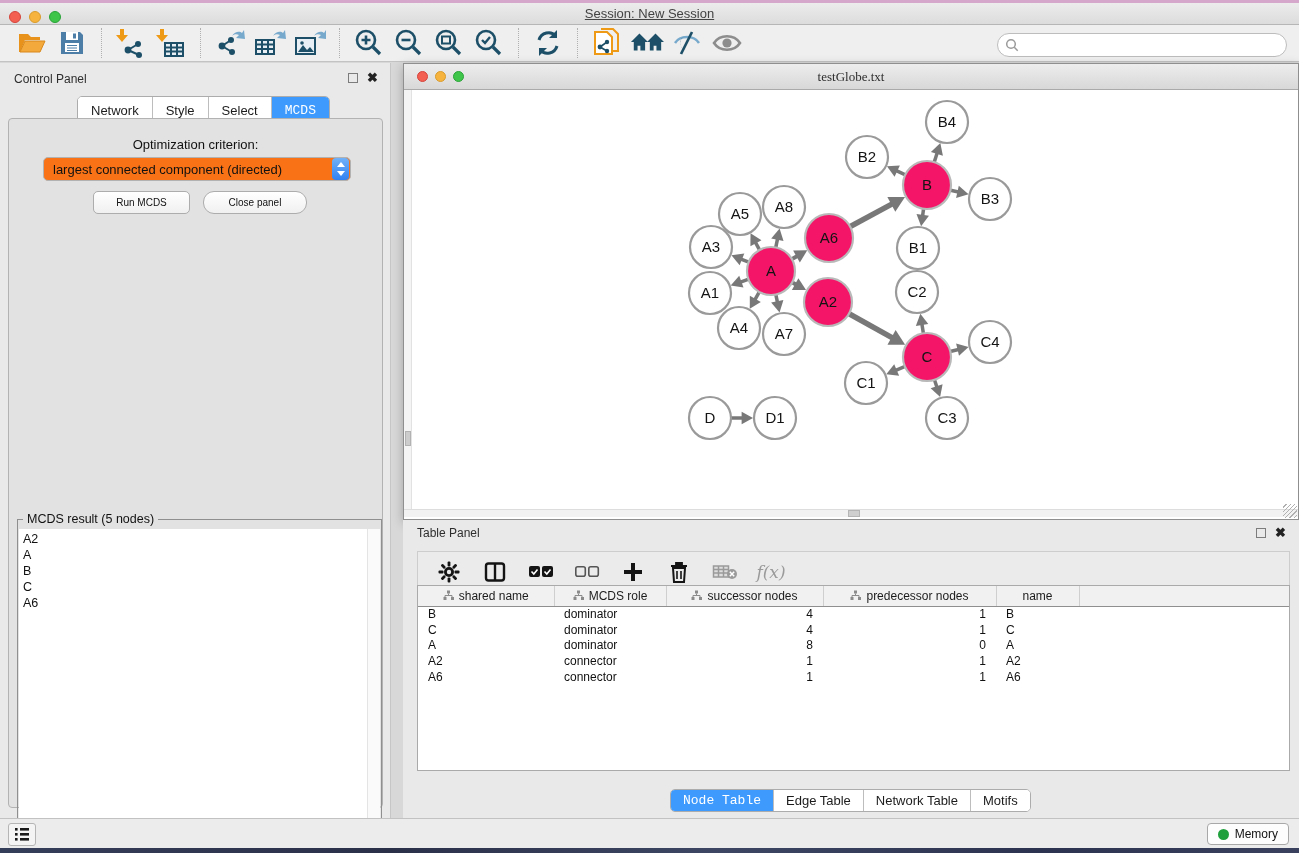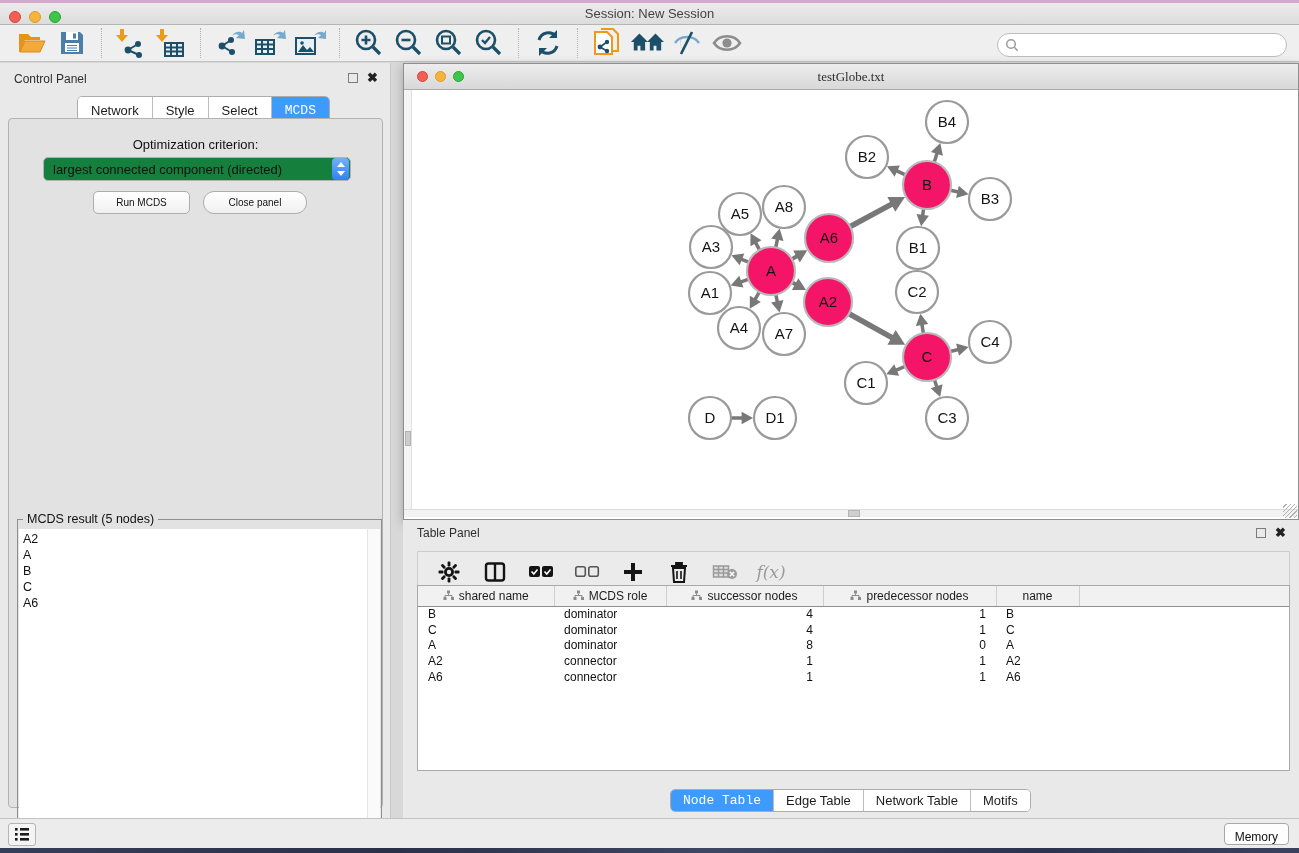--- a/index.html
+++ b/index.html
@@ -10,21 +10,21 @@
   
   #desktop-top { left:0; top:0; width:1299px; height:3px; background:#d5a8cb; }
   #titlebar { left:0; top:3px; width:1299px; height:22px;
     background:linear-gradient(#ececec,#dcdcdc); border-bottom:1px solid #b6b6b6;
     display:flex; align-items:center; }
   .tl { width:12px; height:12px; border-radius:50%; display:inline-block; }
   .tl.red{ background:#f35f51; border:1px solid #d5443c;}
   .tl.yel{ background:#f6b43e; border:1px solid #d99b2b;}
   .tl.grn{ background:#3ec54a; border:1px solid #2aa338;}
   #titlebar .lights { position:absolute; left:9px; top:8px; display:flex; gap:8px; }
-  #titlebar .title { width:100%; text-align:center; font-size:13px; color:#434343; }
+  #titlebar .title { width:100%; text-align:center; font-size:13px; color:#434343;text-decoration:underline; }
 
   
   #toolbar { left:0; top:25px; width:1299px; height:37px; background:#efefef;
     border-bottom:1px solid #c3c3c3; display:flex; align-items:center; padding-left:12px; }
   .tb-btn { width:34px; height:32px; display:flex; align-items:center; justify-content:center; margin:0 3px; }
   .tb-sep { width:1px; height:30px; border-left:1px dotted #b0b0b0; margin:0 9px; }
   #search-box { position:absolute; right:12px; top:33px; width:290px; height:24px;
     background:#fff; border:1px solid #bdbdbd; border-radius:12px; display:flex; align-items:center; padding-left:7px; }
   #search-box input { border:none; outline:none; width:250px; font-size:12px; background:transparent; }
 
@@ -40,21 +40,21 @@
   .seg-group { display:flex; border:1px solid #acacac; border-radius:5px; overflow:hidden; background:#fff; }
   .seg-tab { font-size:13px; color:#1c1c1c; background:#fff; padding:6px 13px; border-right:1px solid #bdbdbd;
     display:flex; align-items:center; justify-content:center; cursor:default; }
   .seg-tab:last-child { border-right:none; }
   .seg-tab.active { background:#3e9bfd; color:#fff;font-family:Liberation Mono, monospace; }
   #cp-tabs { position:absolute; left:77px; top:33px; }
 
   #cp-content { position:absolute; left:8px; top:55px; width:375px; height:690px;
     background:#e2e2e2; border:1px solid #b2b2b2; border-radius:4px; }
   #opt-label { position:absolute; left:0; top:18px; width:100%; text-align:center; font-size:13px; color:#111; }
-  #criterion-select { position:absolute; left:34px; top:38px; width:308px; height:24px; background:#15803d;
+  #criterion-select { position:absolute; left:34px; top:38px; width:308px; height:24px; background:#f97316;
     border:1px solid #b2b2b2; border-radius:5px; display:flex; align-items:center; }
   #criterion-select .val { font-size:13px; color:#111; padding-left:9px; flex:1; white-space:nowrap; }
   #criterion-select .stepper { width:17px; height:22px; border-radius:4px; margin-right:1px;
     background:linear-gradient(#71b1f8,#3181f2); position:relative; }
   .stepper .up, .stepper .dn { position:absolute; left:4.5px; width:0; height:0;
     border-left:4px solid transparent; border-right:4px solid transparent; }
   .stepper .up { top:4px; border-bottom:5px solid #fff; }
   .stepper .dn { bottom:4px; border-top:5px solid #fff; }
   .cp-btn { position:absolute; top:72px; height:23px; background:linear-gradient(#ffffff,#f0f0f0);
     border:1px solid #adadad; border-radius:5px; font-size:10px; color:#111;
@@ -101,21 +101,21 @@
   #node-table th svg { vertical-align:-1px; margin-right:5px; }
   #node-table td { height:15.7px; font-size:12px; color:#111; padding:0 10px; overflow:hidden; white-space:nowrap; }
   #bottom-tabs { position:absolute; left:267px; top:269px; }
   .bottom-tab { padding:3px 12px; font-size:13px; }
 
   
   #status-bar { left:0; top:818px; width:1299px; height:30px; background:#ececec; border-top:1px solid #c2c2c2; }
   #list-btn { position:absolute; left:8px; top:4px; width:28px; height:23px; background:#f4f4f4;
     border:1px solid #b5b5b5; border-radius:3px; display:flex; align-items:center; justify-content:center; }
   #memory-btn { position:absolute; right:10px; top:4px; height:22px; padding:0 10px; background:#fdfdfd;
-    border:1px solid #a8a8a8; border-radius:4px; display:flex; align-items:center; gap:6px; font-size:12px; color:#111;flex-direction:column; }
+    border:1px solid #a8a8a8; border-radius:4px; display:flex; align-items:center; gap:6px; font-size:12px; color:#111; }
   #memory-dot { width:11px; height:11px; border-radius:50%; background:#1fa03c; }
   #desktop-bottom { left:0; top:848px; width:1299px; height:5px;
     background:linear-gradient(90deg,#353e59,#2b3049 30%,#3d4763 55%,#2c3350 80%,#39415e); }
 </style>
 </head>
 <body>
 
 <div id="desktop-top" class="abs"></div>
 <div id="titlebar" class="abs">
   <span class="lights">

